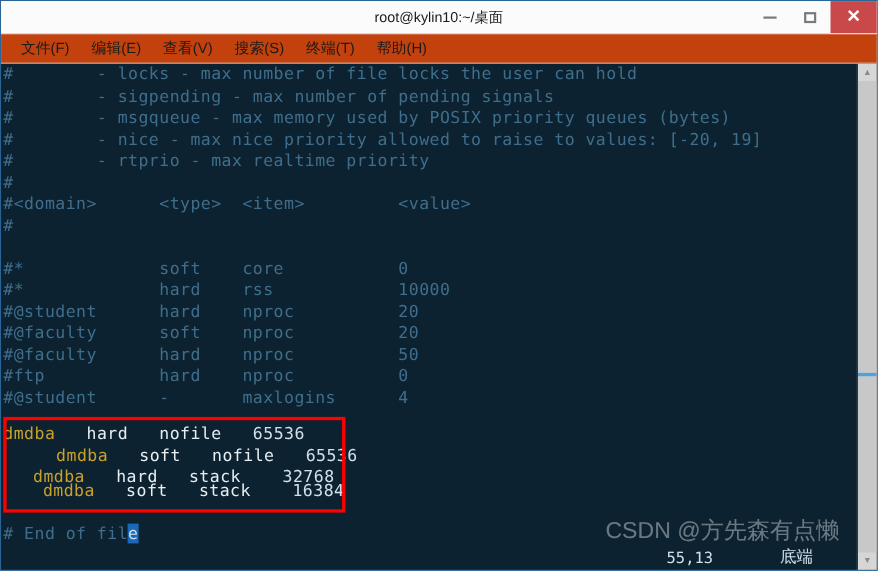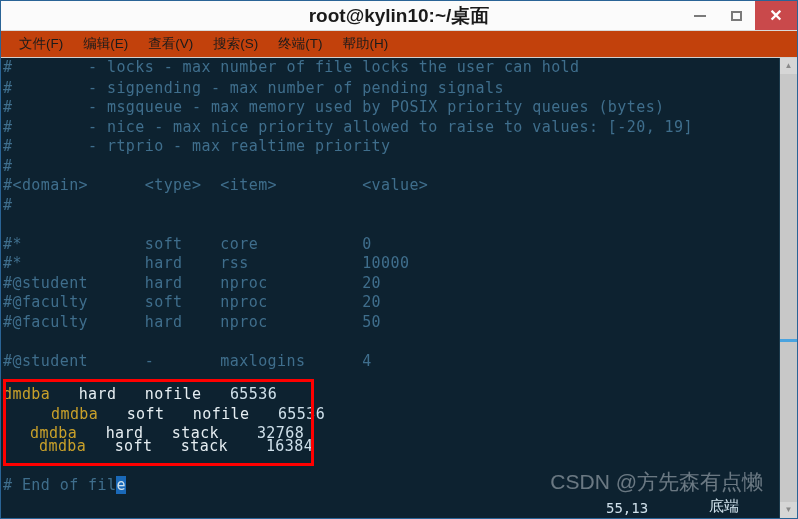--- a/index.html
+++ b/index.html
@@ -30,22 +30,22 @@
     position: relative;
     height: 29px;
     min-height: 29px;
     background: #fbfbfb;
     border-bottom: 1px solid #d9d9d9;
     display: flex;
     align-items: center;
     justify-content: center;
   }
   #title-text {
-    font-size: 19px;
-    font-weight: bold;
+    font-size: 13px;
+    font-weight: normal;
     color: #1b1b1b;
     letter-spacing: 0px;
     white-space: nowrap;
   }
   #window-controls {
     position: absolute;
     right: 0;
     top: 0;
     height: 29px;
     display: flex;
@@ -264,20 +264,21 @@
       <div class="line c-comment" style="top:79px;">#        - rtprio - max realtime priority</div>
       <div class="line c-comment" style="top:98.5px;">#</div>
       <div class="line c-comment" style="top:118px;">#&lt;domain&gt;      &lt;type&gt;  &lt;item&gt;         &lt;value&gt;</div>
       <div class="line c-comment" style="top:137.5px;">#</div>
       <div class="line c-comment" style="top:157px;"></div>
       <div class="line c-comment" style="top:176.5px;">#*             soft    core           0</div>
       <div class="line c-comment" style="top:196px;">#*             hard    rss            10000</div>
       <div class="line c-comment" style="top:215.5px;">#@student      hard    nproc          20</div>
       <div class="line c-comment" style="top:235px;">#@faculty      soft    nproc          20</div>
       <div class="line c-comment" style="top:254.5px;">#@faculty      hard    nproc          50</div>
+      <div class="line c-comment" style="top:274px;">#ftp           hard    nproc          0</div>
       <div class="line c-comment" style="top:293.5px;">#@student      -       maxlogins      4</div>
 
       <div class="line" style="top:327px;"><span class="c-user">dmdba</span><span class="c-plain">   </span><span class="c-plain">hard</span><span class="c-plain">   </span><span class="c-plain">nofile</span><span class="c-plain">   </span><span class="c-val">65536</span></div>
 
       <div class="line" style="top:346.5px;padding-left:48px;"><span class="c-user">dmdba</span><span class="c-plain">   </span><span class="c-plain">soft</span><span class="c-plain">   </span><span class="c-plain">nofile</span><span class="c-plain">   </span><span class="c-val">65536</span></div>
 
       <div class="line" style="top:366px;margin-left:27px;"><span class="c-user">dmdba</span><span class="c-plain">   </span><span class="c-plain">hard</span><span class="c-plain">   </span><span class="c-plain">stack</span><span class="c-plain">    </span><span class="c-val">32768</span></div>
 
       <div class="line" style="top:379px;padding-left:36px;"><span class="c-user">dmdba</span><span class="c-plain">   </span><span class="c-plain">soft</span><span class="c-plain">   </span><span class="c-plain">stack</span><span class="c-plain">    </span><span class="c-val">16384</span></div>
 

